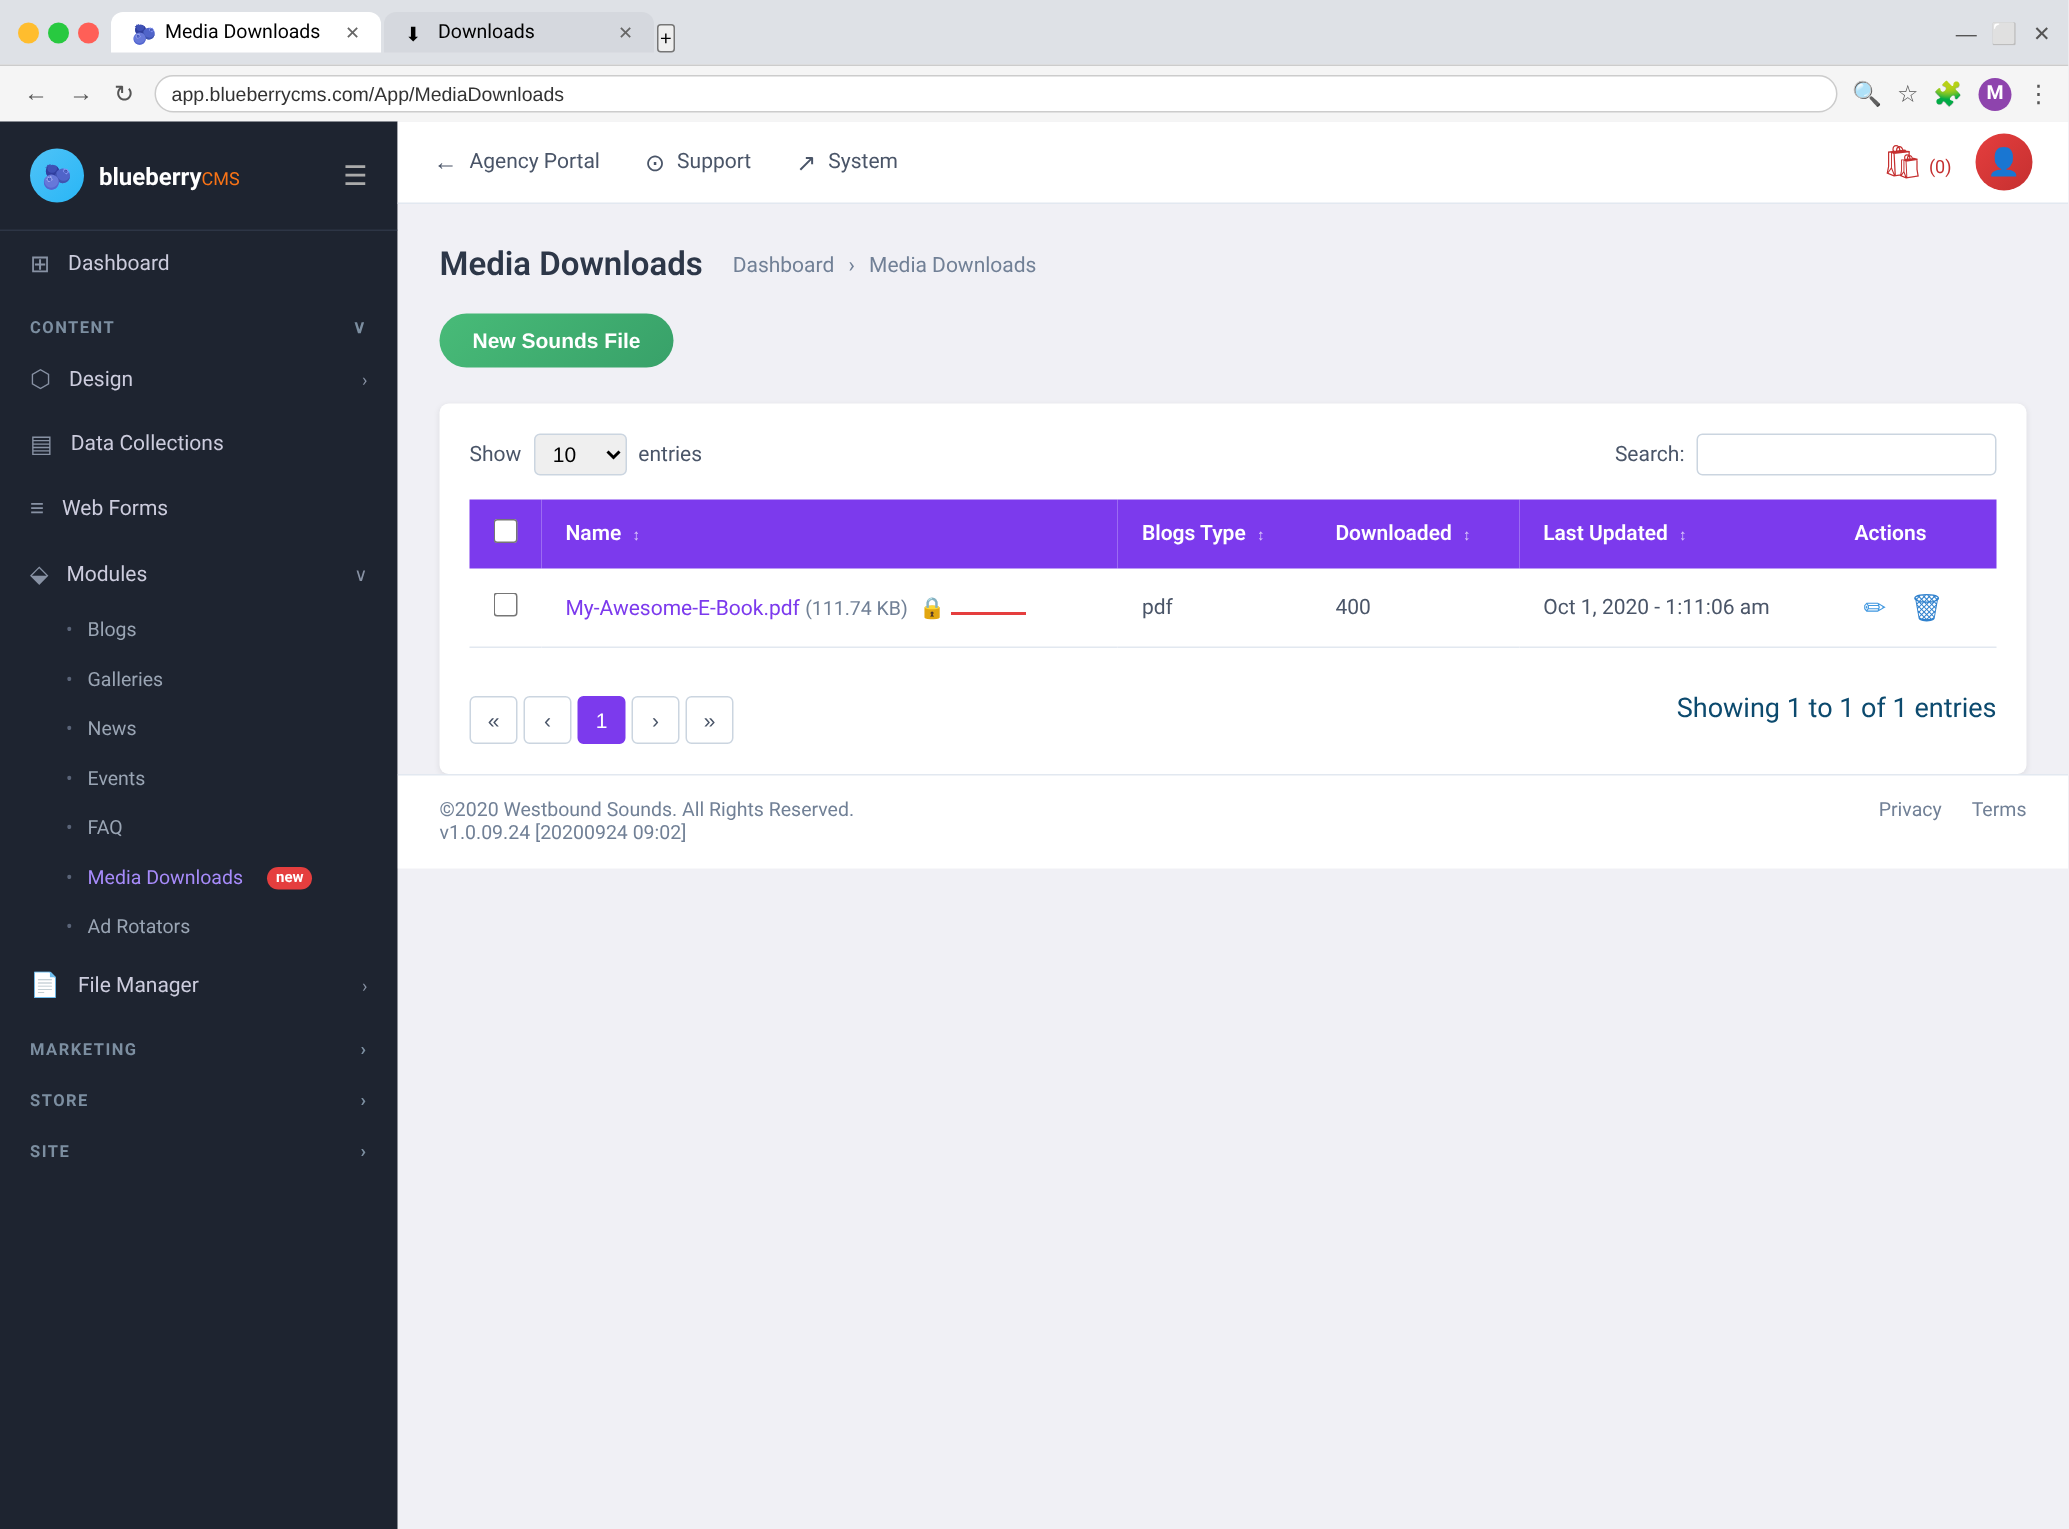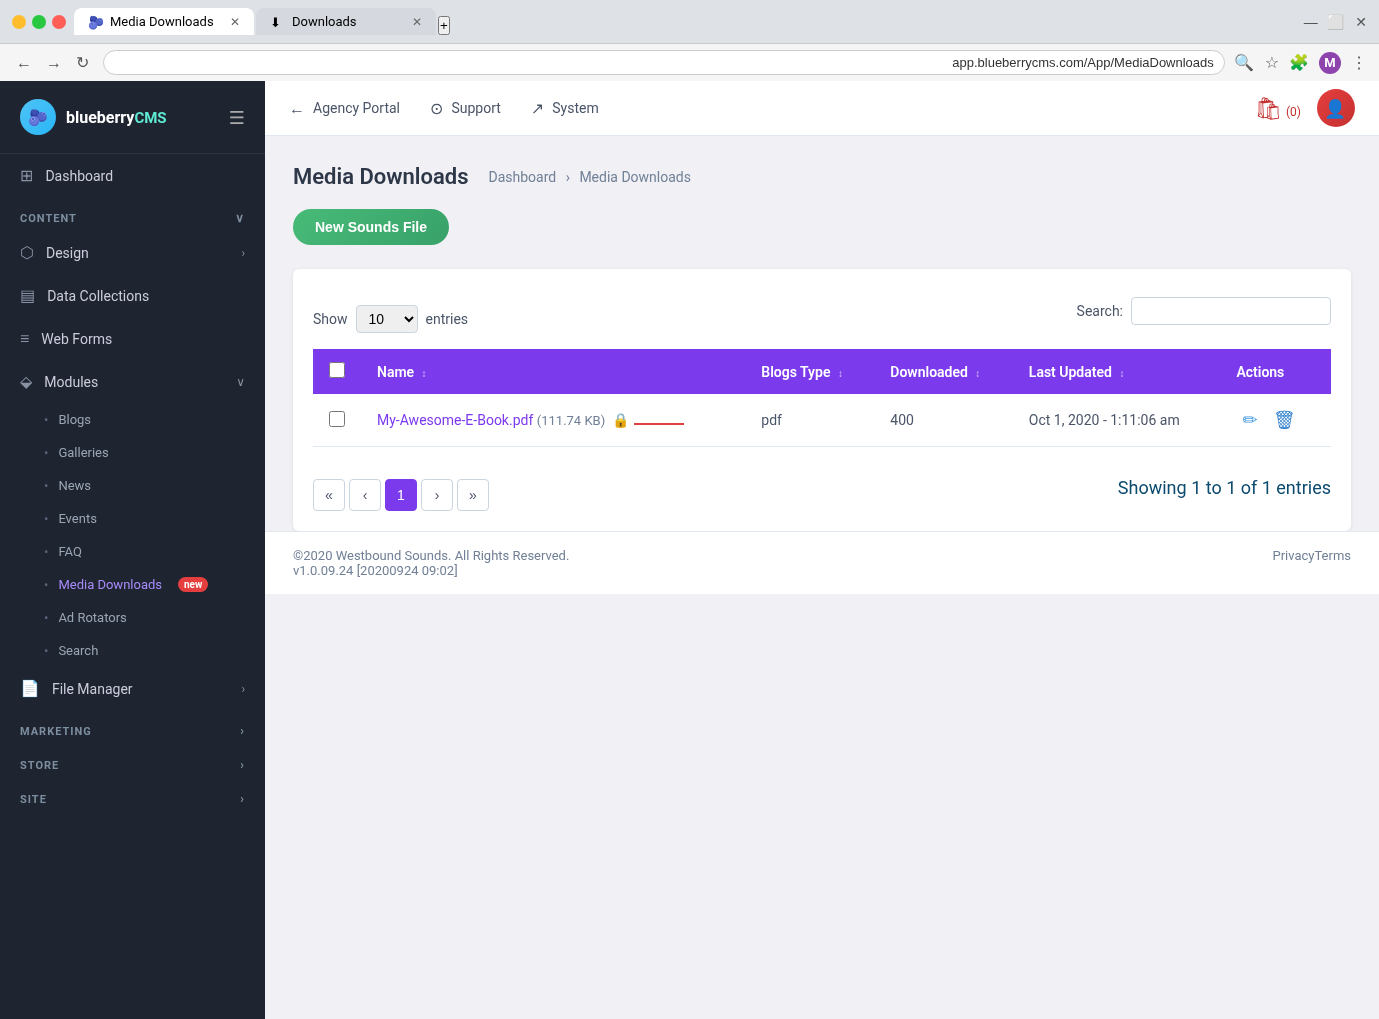--- a/index.html
+++ b/index.html
@@ -14,21 +14,21 @@
     .browser-btn.minimize { background: #ffbd2e; }
     .browser-btn.maximize { background: #28c940; }
     .browser-tabs { display: flex; align-items: flex-end; gap: 2px; flex: 1; }
     .browser-tab { display: flex; align-items: center; gap: 8px; padding: 6px 14px; background: #fff; border-radius: 8px 8px 0 0; font-size: 13px; cursor: pointer; min-width: 180px; }
     .browser-tab.inactive { background: #d5d8de; }
     .browser-tab .tab-favicon { width: 14px; height: 14px; border-radius: 2px; }
     .browser-tab .tab-close { margin-left: auto; color: #666; font-size: 12px; cursor: pointer; }
     .browser-addressbar { display: flex; align-items: center; padding: 6px 12px; gap: 10px; background: #f5f5f5; border-top: 1px solid #ccc; }
     .nav-arrows { display: flex; gap: 6px; }
     .nav-arrow { background: none; border: none; font-size: 16px; color: #555; cursor: pointer; padding: 2px 4px; }
-    .address-input { flex: 1; padding: 4px 10px; border: 1px solid #ccc; border-radius: 14px; font-size: 13px; background: #fff; color: #333; text-align: right; }
+    .address-input { flex: 1; padding: 4px 10px; border: 1px solid #ccc; border-radius: 14px; font-size: 13px; background: #fff; color: #333; }
     .browser-actions { display: flex; gap: 10px; align-items: center; }
     .browser-action-icon { color: #555; font-size: 16px; cursor: pointer; }
 
     
     .app-layout { display: flex; height: calc(100vh - 80px); }
 
     
     .sidebar { width: 265px; background: #1e2430; color: #fff; display: flex; flex-direction: column; overflow-y: auto; flex-shrink: 0; }
     .sidebar-logo { display: flex; align-items: center; justify-content: space-between; padding: 18px 20px; border-bottom: 1px solid #2d3545; }
     .logo-area { display: flex; align-items: center; gap: 10px; }
@@ -66,21 +66,21 @@
     .page-header { display: flex; align-items: center; gap: 20px; margin-bottom: 20px; }
     .page-title { font-size: 22px; font-weight: 600; color: #2d3748; }
     .page-breadcrumb { font-size: 14px; color: #718096; }
     .breadcrumb-sep { margin: 0 6px; }
 
     .new-btn { background: linear-gradient(135deg, #48bb78, #38a169); color: #fff; border: none; padding: 10px 22px; border-radius: 24px; font-size: 14px; font-weight: 600; cursor: pointer; margin-bottom: 24px; }
 
     .content-card { background: #fff; border-radius: 6px; box-shadow: 0 1px 4px rgba(0,0,0,0.08); padding: 20px; }
 
     .table-controls { display: flex; align-items: center; justify-content: space-between; margin-bottom: 16px; }
-    .show-entries { display: flex; align-items: center; gap: 8px; color: #4a5568; font-size: 14px; margin-top: 16px; }
+    .show-entries { display: flex; align-items: center; gap: 8px; color: #4a5568; font-size: 14px; }
     .show-select { padding: 4px 8px; border: 1px solid #cbd5e0; border-radius: 4px; font-size: 14px; }
     .search-wrap { display: flex; align-items: center; gap: 8px; }
     .search-label { color: #4a5568; font-size: 14px; }
     .search-input { padding: 5px 10px; border: 1px solid #cbd5e0; border-radius: 4px; font-size: 14px; width: 200px; }
 
     .data-table { width: 100%; border-collapse: collapse; }
     .data-table thead tr { background: #7c3aed; color: #fff; }
     .data-table thead th { padding: 13px 16px; text-align: left; font-weight: 600; font-size: 14px; white-space: nowrap; }
     .data-table thead th .sort-icon { font-size: 10px; color: rgba(255,255,255,0.7); margin-left: 4px; }
     .data-table .checkbox-col { width: 40px; }
@@ -100,21 +100,21 @@
     .page-btn { width: 32px; height: 32px; border: 1px solid #cbd5e0; border-radius: 4px; background: #fff; color: #4a5568; font-size: 14px; cursor: pointer; display: flex; align-items: center; justify-content: center; }
     .page-btn.active { background: #7c3aed; color: #fff; border-color: #7c3aed; }
     .page-info { margin-left: auto; font-size: 18px; color: #0c4a6e; }
 
     .delete-btn-row { margin-top: 18px; }
     .delete-btn { background: #a0aec0; color: #fff; border: none; padding: 10px 22px; border-radius: 6px; font-size: 14px; cursor: pointer; }
 
     
     .footer { background: #fff; border-top: 1px solid #e2e8f0; padding: 16px 28px; display: flex; justify-content: space-between; align-items: flex-start; }
     .footer-left { color: #718096; font-size: 13px; }
-    .footer-right { display: flex; }
+    .footer-right { display: flex; gap: 20px; }
     .footer-link { color: #718096; font-size: 13px; cursor: pointer; text-decoration: none; }
 
     .main-wrapper { display: flex; flex-direction: column; flex: 1; overflow: hidden; }
     .content-area { flex: 1; overflow-y: auto; }
   </style>
 </head>
 <body>
 
 <div class="browser-chrome">
   <div class="browser-titlebar">
@@ -159,21 +159,21 @@
   </div>
 </div>
 
 <div class="app-layout">
 
   <aside class="sidebar">
     <div class="sidebar-logo">
       <div class="logo-area">
         <div class="logo-icon">🫐</div>
         <div>
-          <span style="font-size:16px;font-weight:700;color:#fff;">blueberry</span><span style="font-size:15px;font-weight:700;color:#5eead4;">CMS</span>
+          <span style="font-size:16px;font-weight:700;color:#fff;">blueberry</span><span style="font-size:12px;font-weight:400;color:#f97316;">CMS</span>
         </div>
       </div>
       <span class="hamburger">☰</span>
     </div>
 
     <div class="sidebar-item">
       <span class="icon">⊞</span>
       <span class="label">Dashboard</span>
     </div>
 
@@ -216,23 +216,20 @@
       </div>
       <div class="sidebar-sub-item">
         <span>FAQ</span>
       </div>
       <div class="sidebar-sub-item active">
         <span>Media Downloads</span>
         <span class="badge">new</span>
       </div>
       <div class="sidebar-sub-item">
         <span>Ad Rotators</span>
-      </div>
-      <div class="sidebar-sub-item">
-        <span>Search</span>
       </div>
 
       <div class="sidebar-item">
         <span class="icon">📄</span>
         <span class="label">File Manager</span>
         <span class="arrow">›</span>
       </div>
     </div>
 
     <div class="sidebar-section-label">

